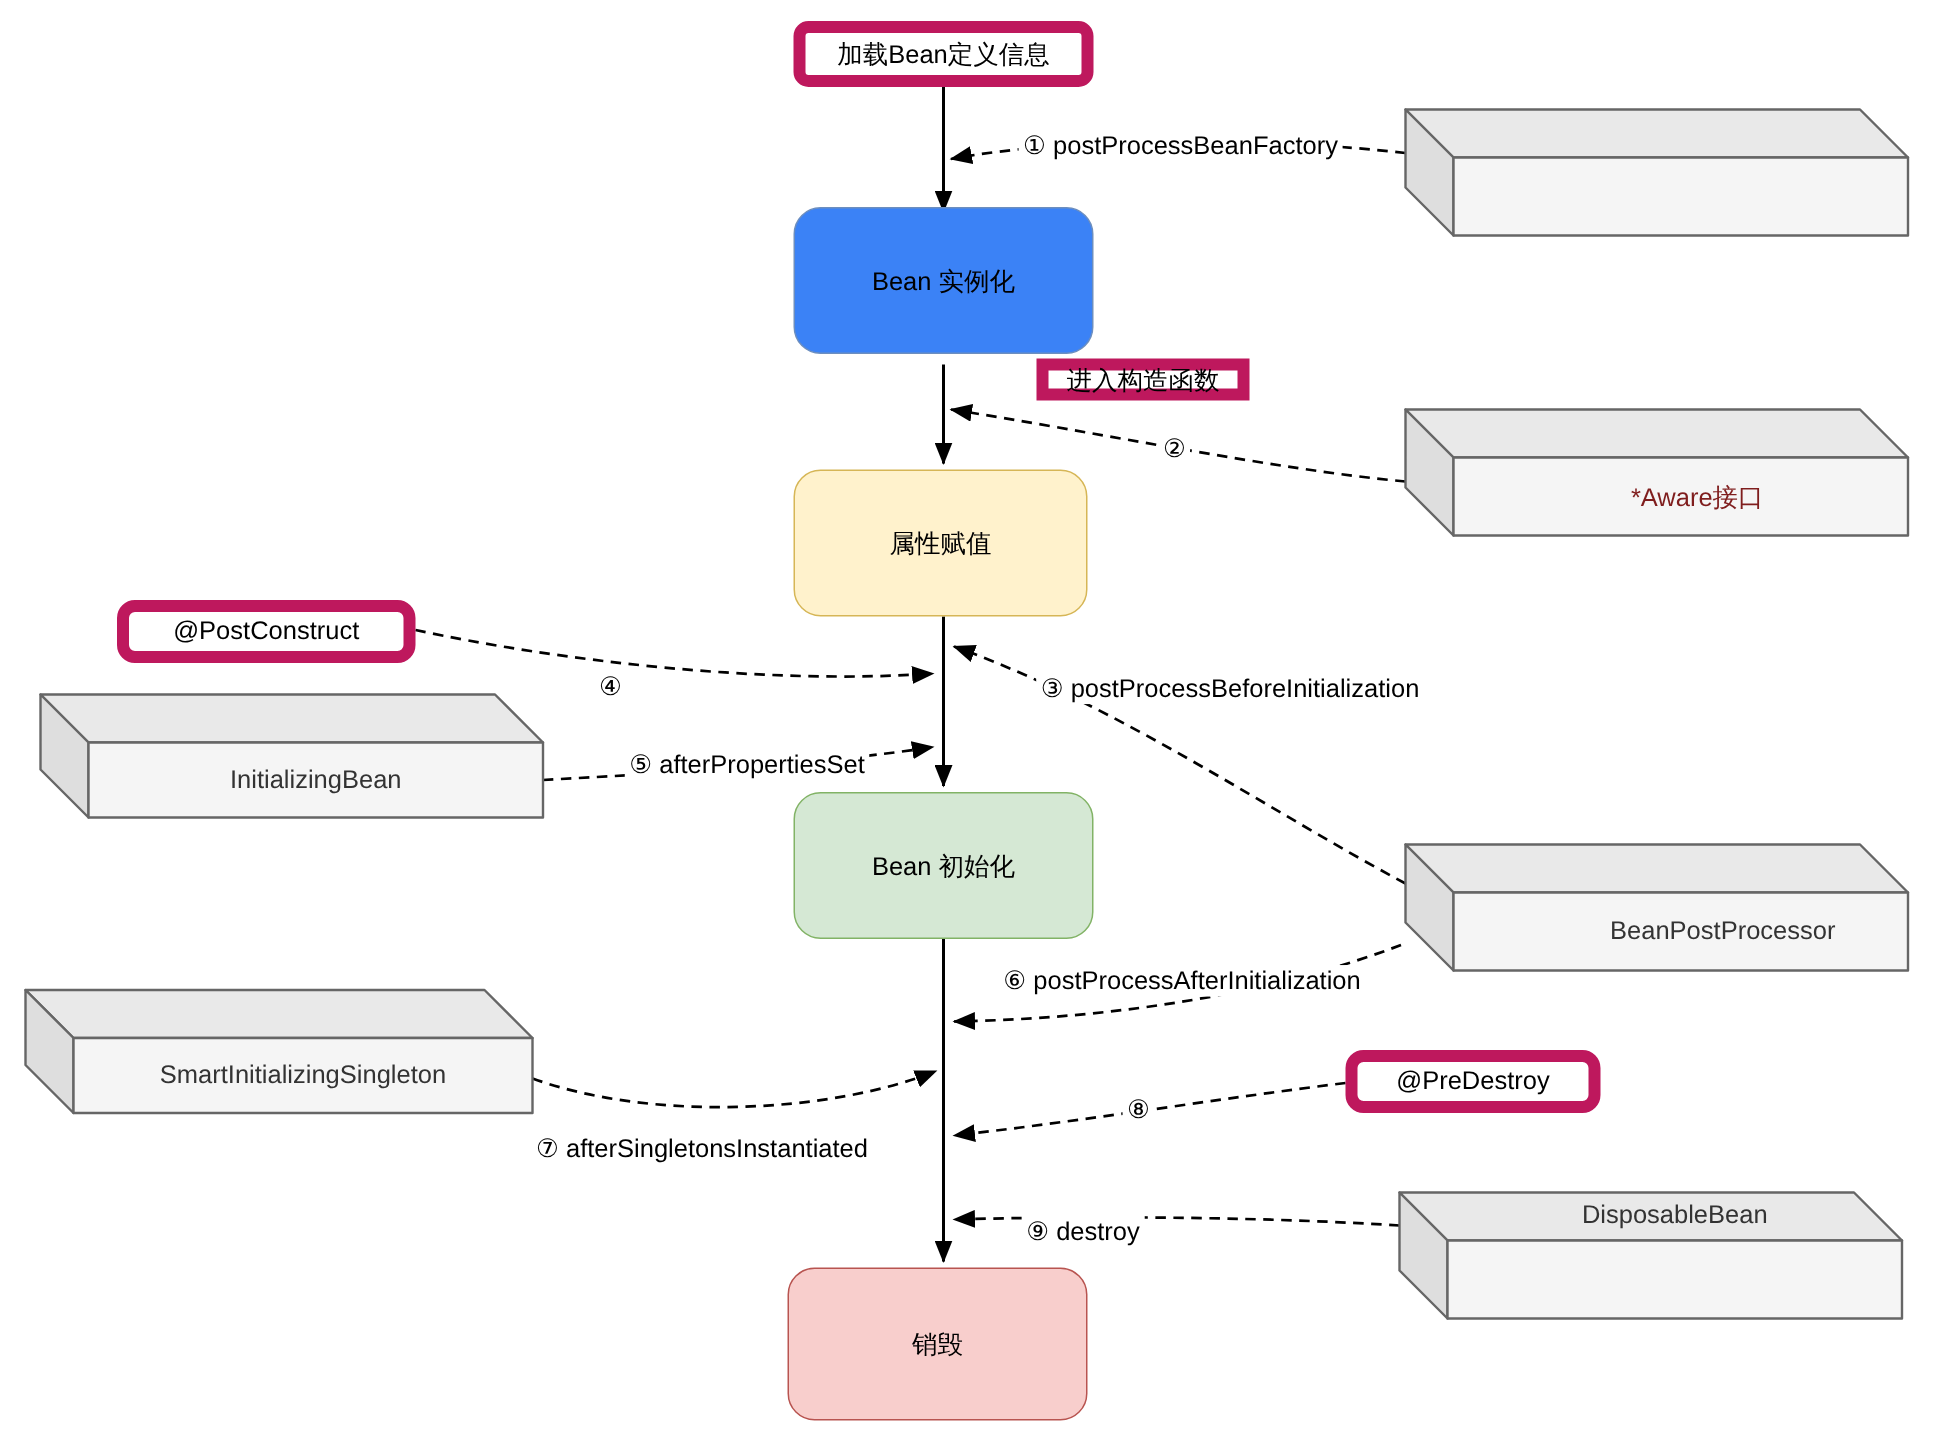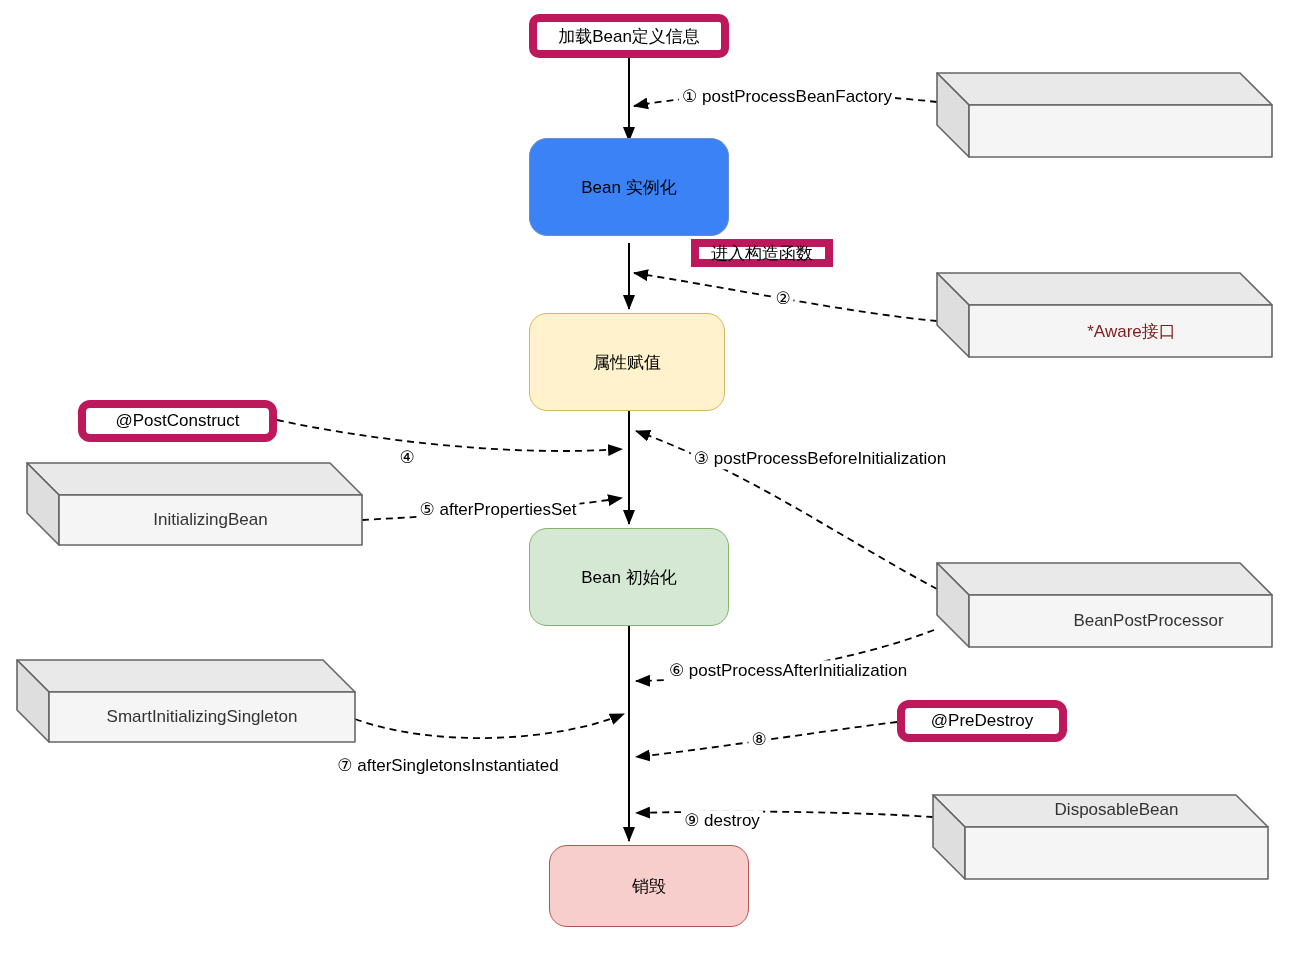--- a/index.html
+++ b/index.html
@@ -103,21 +103,21 @@
   </div>
 
   <div class="node rounded" style="left: 529px; top: 313px; width: 196px; height: 98px; background-color: rgb(255, 242, 204); border-color: rgb(214, 182, 86);">
     <span>属性赋值</span>
   </div>
 
   <div class="node rounded" style="left: 529px; top: 528px; width: 200px; height: 98px; background-color: rgb(213, 232, 212); border-color: rgb(130, 179, 102);">
     <span>Bean 初始化</span>
   </div>
 
-  <div class="node rounded" style="left: 549px; top: 845px; width: 200px; height: 82px; background-color: rgb(248, 206, 204); border-color: rgb(184, 84, 80); font-family: Liberation Serif, serif;">
+  <div class="node rounded" style="left: 525px; top: 845px; width: 200px; height: 102px; background-color: rgb(248, 206, 204); border-color: rgb(184, 84, 80); font-family: Liberation Serif, serif;">
     <span>销毁</span>
   </div>
 
   <div class="node plain r12" style="left:78px;top:400px;width:199px;height:42px;">
     <span>@PostConstruct</span>
   </div>
 
   <div class="node plain r12" style="left:897px;top:700px;width:170px;height:42px;">
     <span>@PreDestroy</span>
   </div>
@@ -126,18 +126,18 @@
   <div class="cube-label" style="left: 969px; top: 595px; width: 303px; height: 52px; color: rgb(51, 51, 51); margin-left: 28px;">BeanPostProcessor</div>
   <div class="cube-label" style="left: 965px; top: 784px; width: 303px; height: 51px; color: rgb(51, 51, 51);">DisposableBean</div>
   <div class="cube-label" style="left: 59px; top: 495px; width: 303px; height: 50px; color: rgb(51, 51, 51);">InitializingBean</div>
   <div class="cube-label" style="left: 49px; top: 692px; width: 306px; height: 50px; color: rgb(51, 51, 51);">SmartInitializingSingleton</div>
 
   <div class="edge-label" style="left:787px;top:97px;">① postProcessBeanFactory</div>
   <div class="edge-label" style="left:783px;top:299px;">②</div>
   <div class="edge-label" style="left:820px;top:459px;">③ postProcessBeforeInitialization</div>
   <div class="edge-label" style="left:407px;top:458px;">④</div>
   <div class="edge-label" style="left:498px;top:510px;">⑤ afterPropertiesSet</div>
-  <div class="edge-label" style="left:788px;top:671px;text-align:center;">⑥ postProcessAfterInitialization</div>
-  <div class="edge-label" style="left:448px;top:766px;text-align:center;">⑦ afterSingletonsInstantiated</div>
+  <div class="edge-label" style="left:788px;top:654px;text-align:center;">⑥ postProcessAfterInitialization</div>
+  <div class="edge-label" style="left:468px;top:766px;text-align:center;">⑦ afterSingletonsInstantiated</div>
   <div class="edge-label" style="left:759px;top:740px;">⑧</div>
   <div class="edge-label" style="left:706px;top:821px;margin-left:16px;">⑨ destroy</div>
 
 </div>
 
 </body></html>

